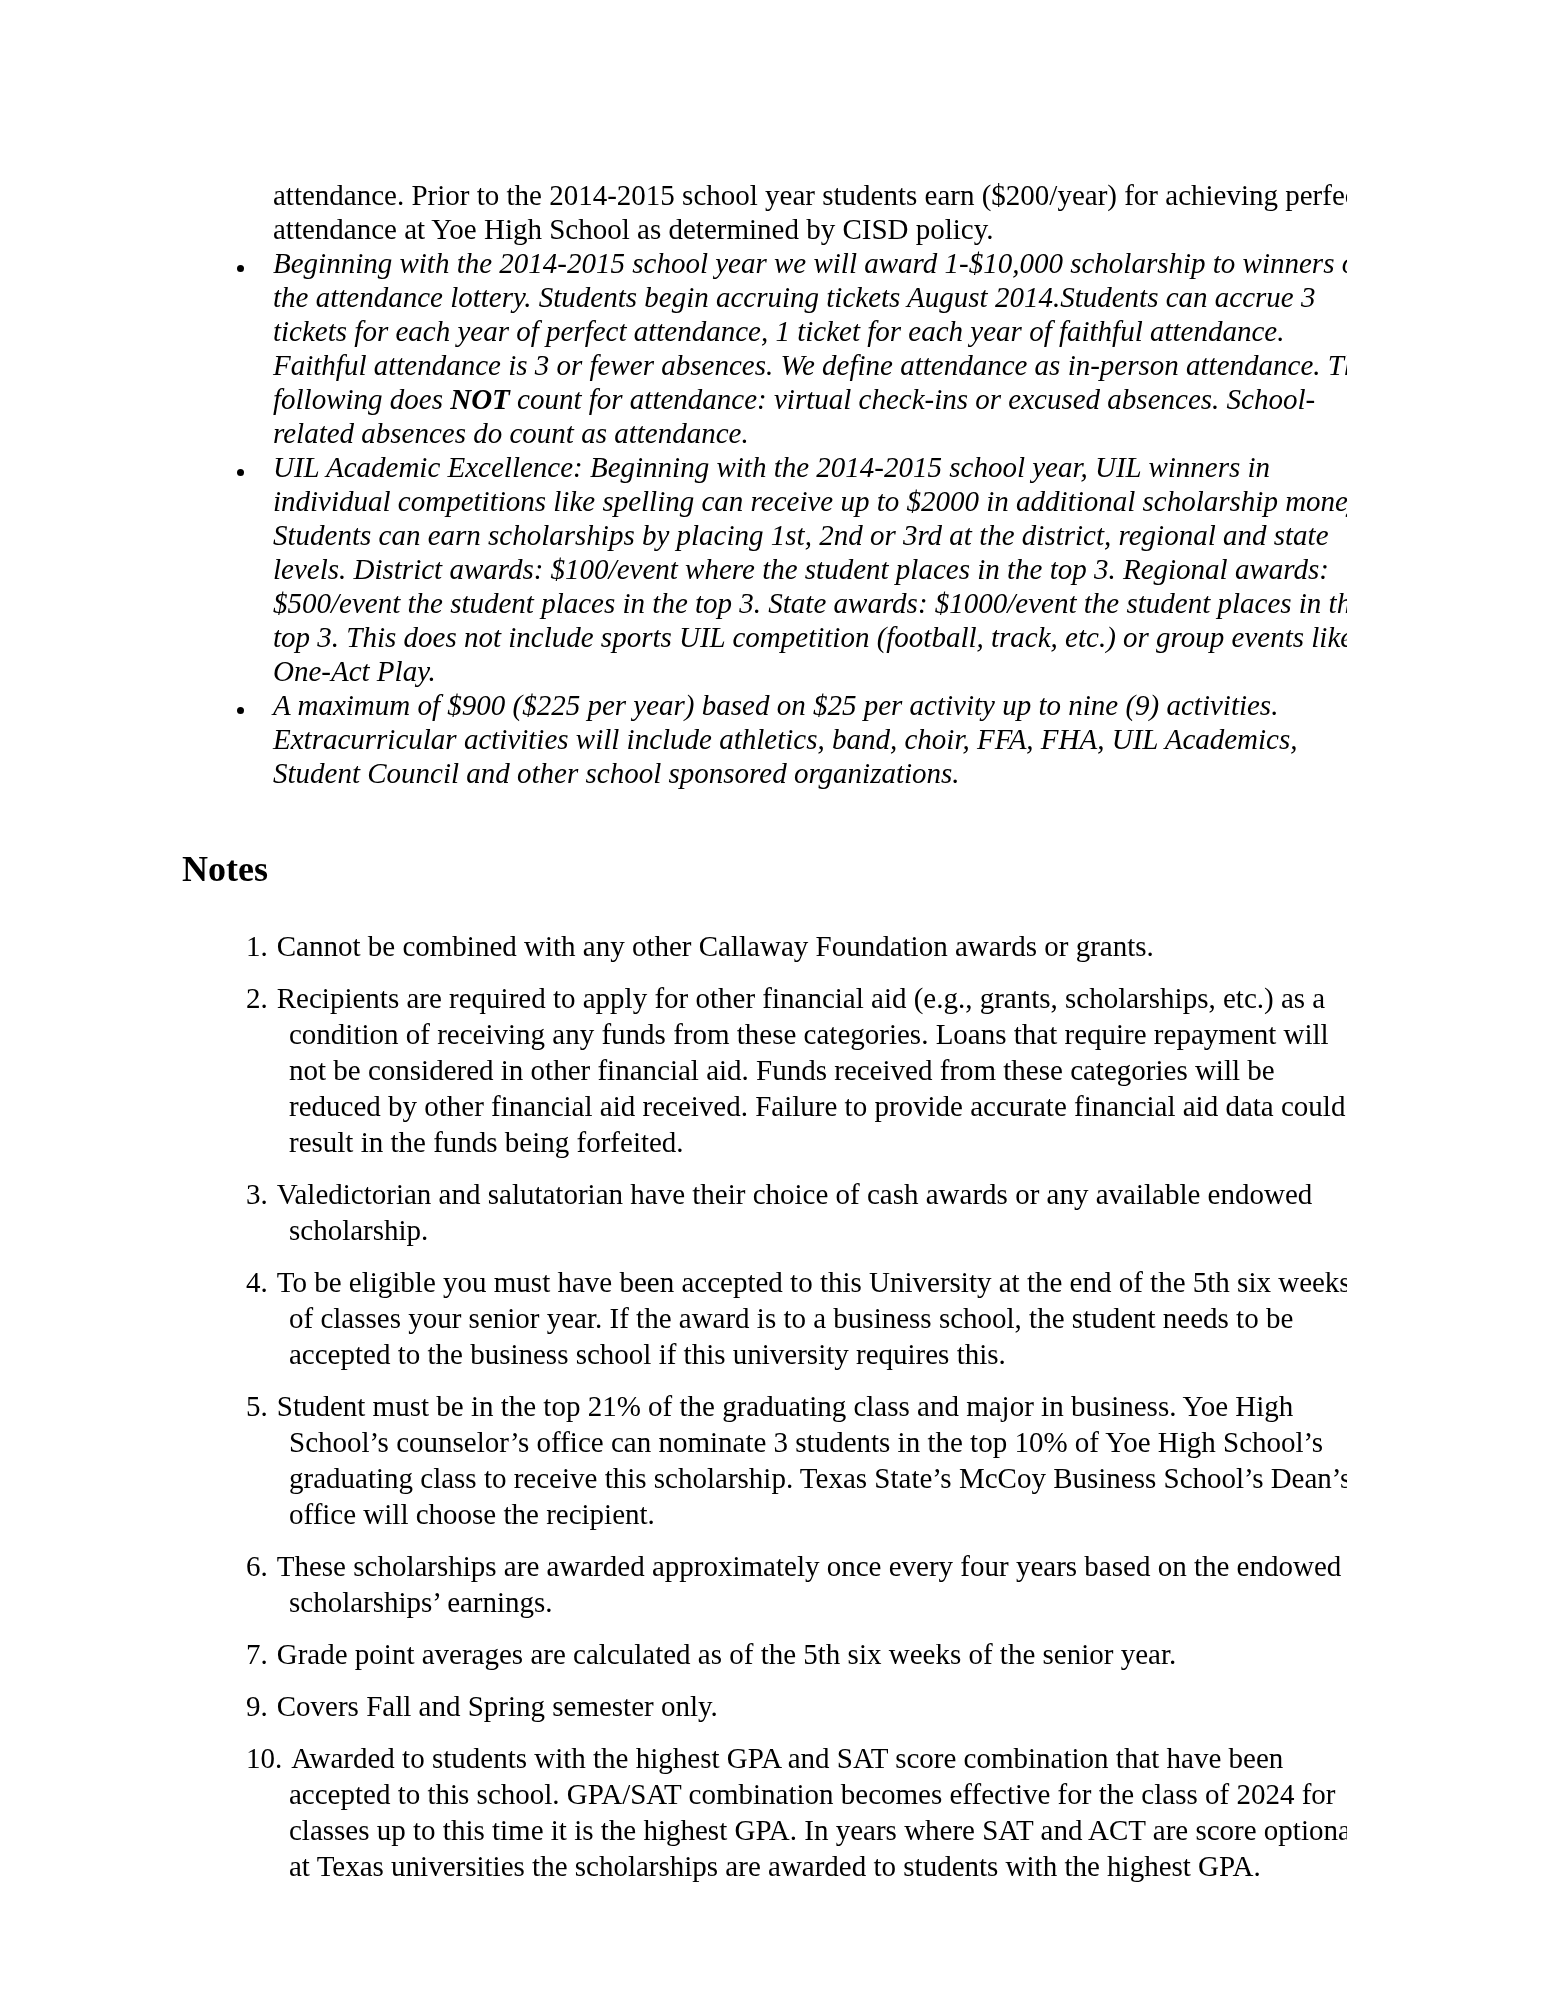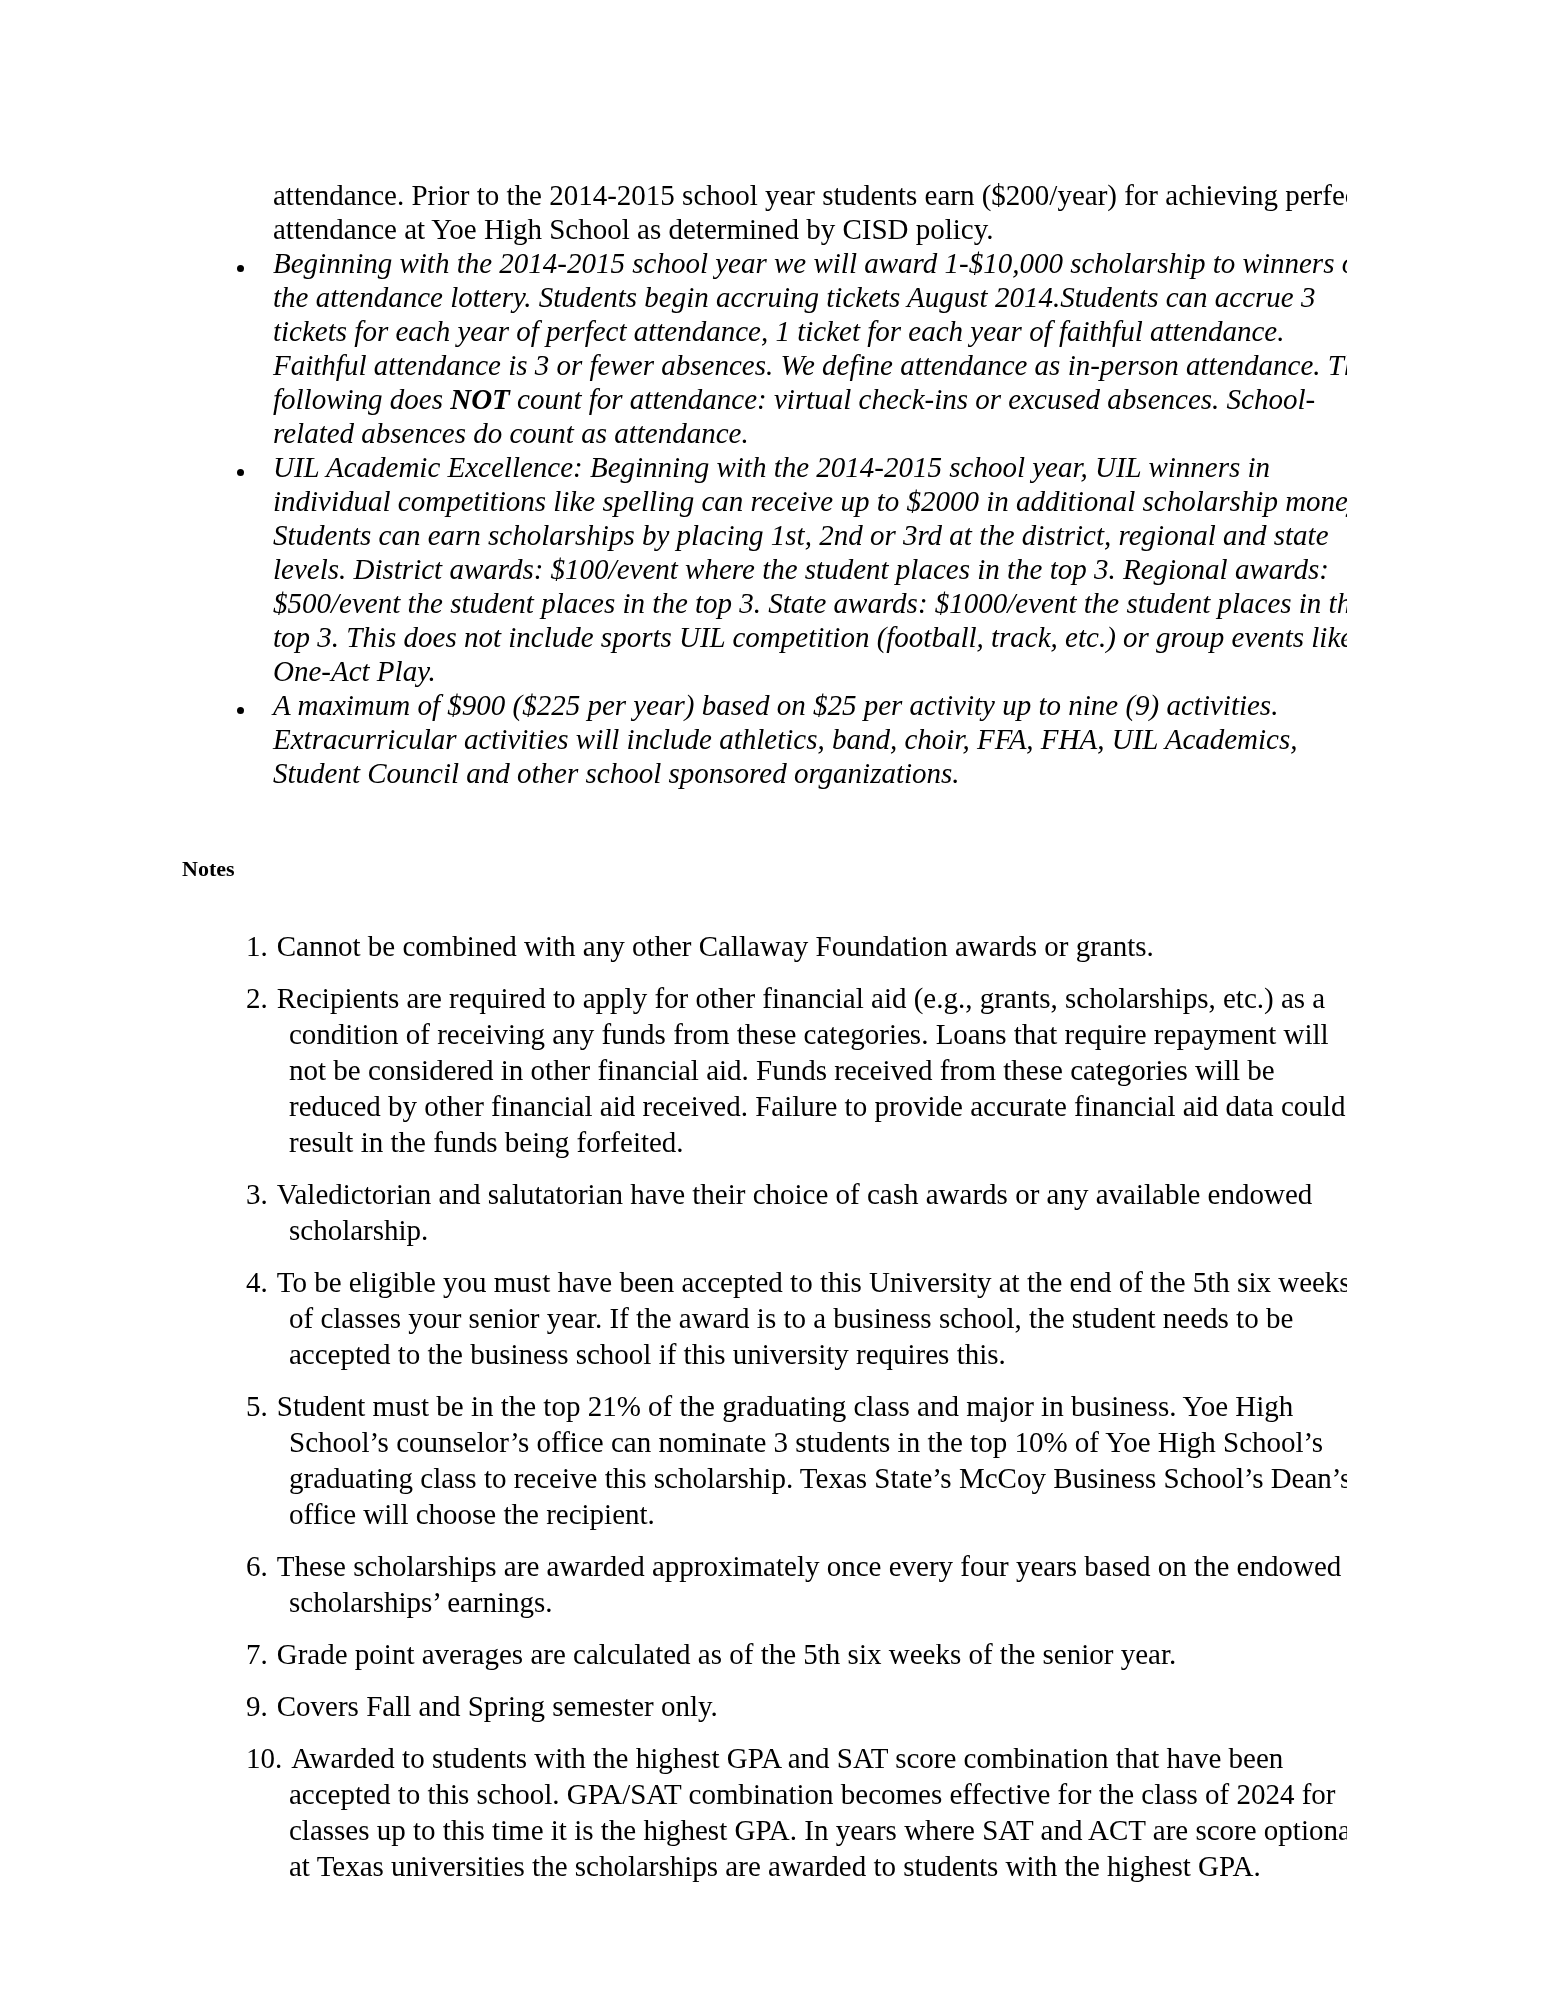--- a/index.html
+++ b/index.html
@@ -42,21 +42,21 @@
     width: 7px;
     height: 7px;
     border-radius: 50%;
     background: #000000;
   }
   .bullet-text strong {
     font-weight: bold;
   }
   .notes-heading {
     margin: 62px 0 0 0;
-    font-size: 22px;
+    font-size: 36px;
     line-height: 34px;
     font-weight: bold;
   }
   .notes-list {
     margin-top: 42px;
     line-height: 36px;
   }
   .note-item {
     margin: 16px;
     padding-left: 91px;

